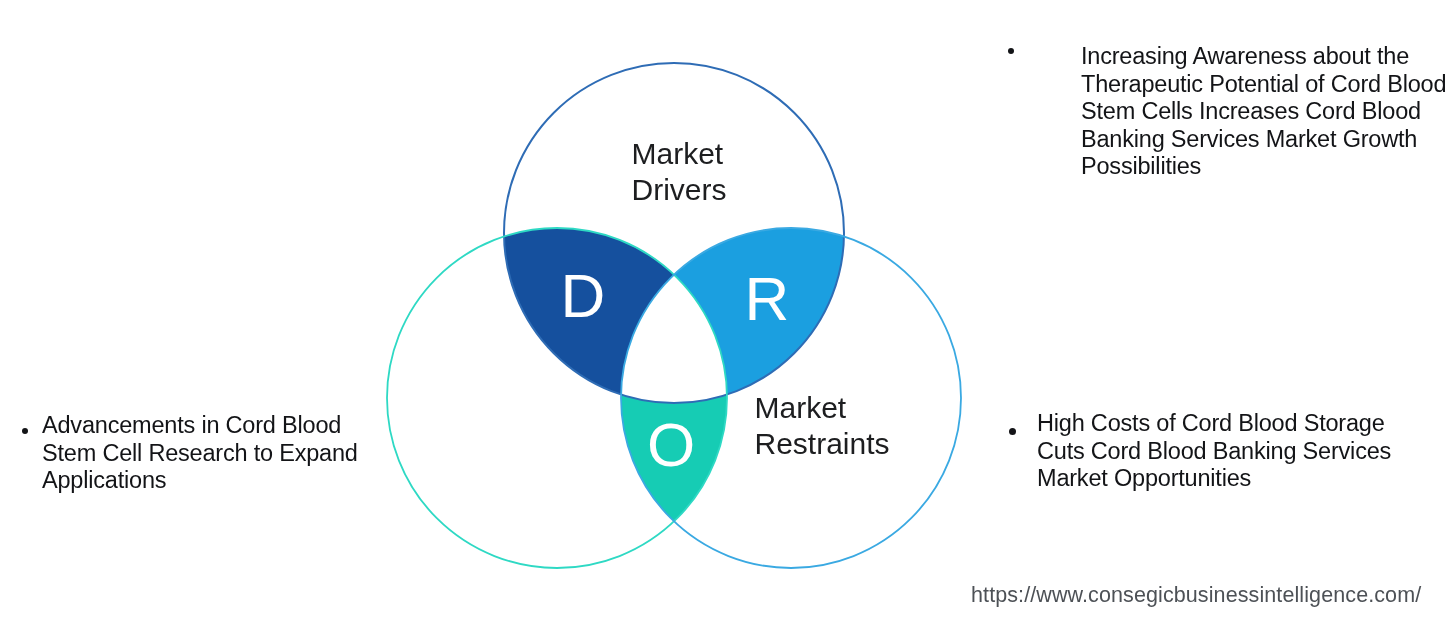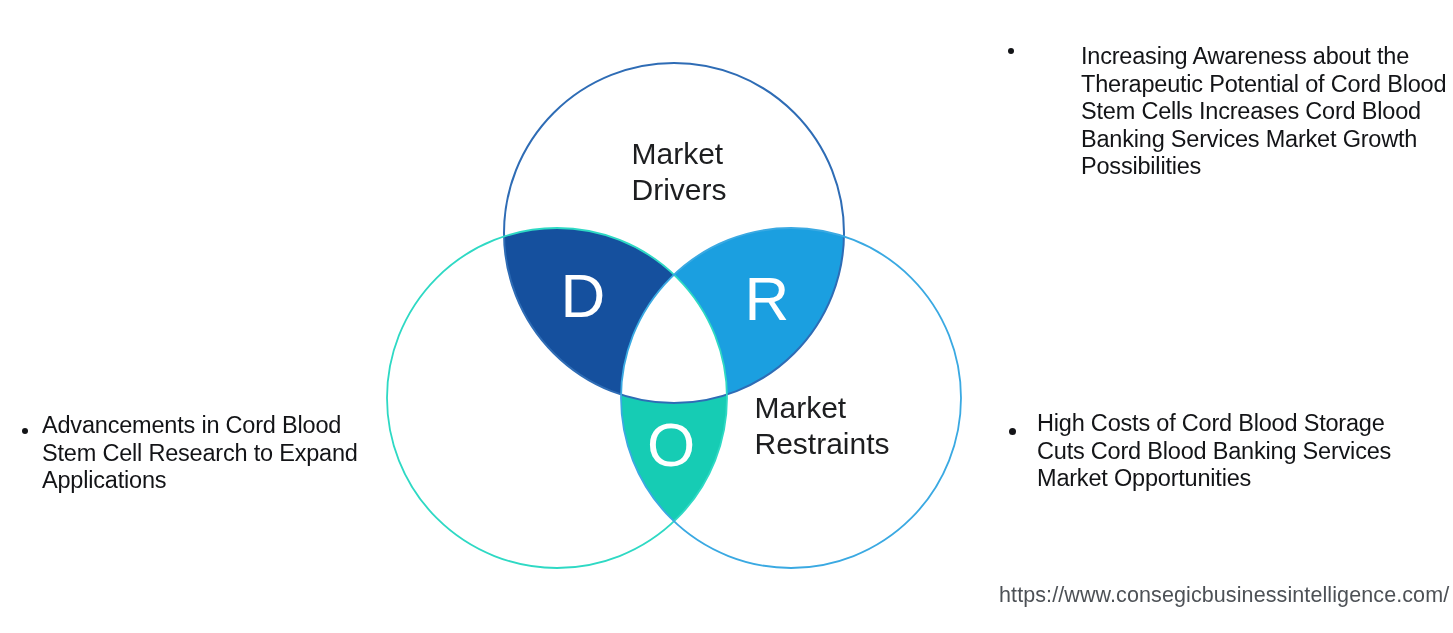--- a/index.html
+++ b/index.html
@@ -43,21 +43,21 @@
   }
   .bullet-dot {
     position: absolute;
     width: 6px; height: 6px;
     border-radius: 50%;
     background: #131417;
   }
   .bullet-dot.big { width: 7px; height: 7px; }
   .footer-url {
     position: absolute;
-    left: 999px;
+    left: 971px;
     top: 583px;
     font-size: 21.5px;
     font-weight: 400;
     letter-spacing: 0.1px;
     color: #4d5156;
   }
 </style>
 </head>
 <body>
 

